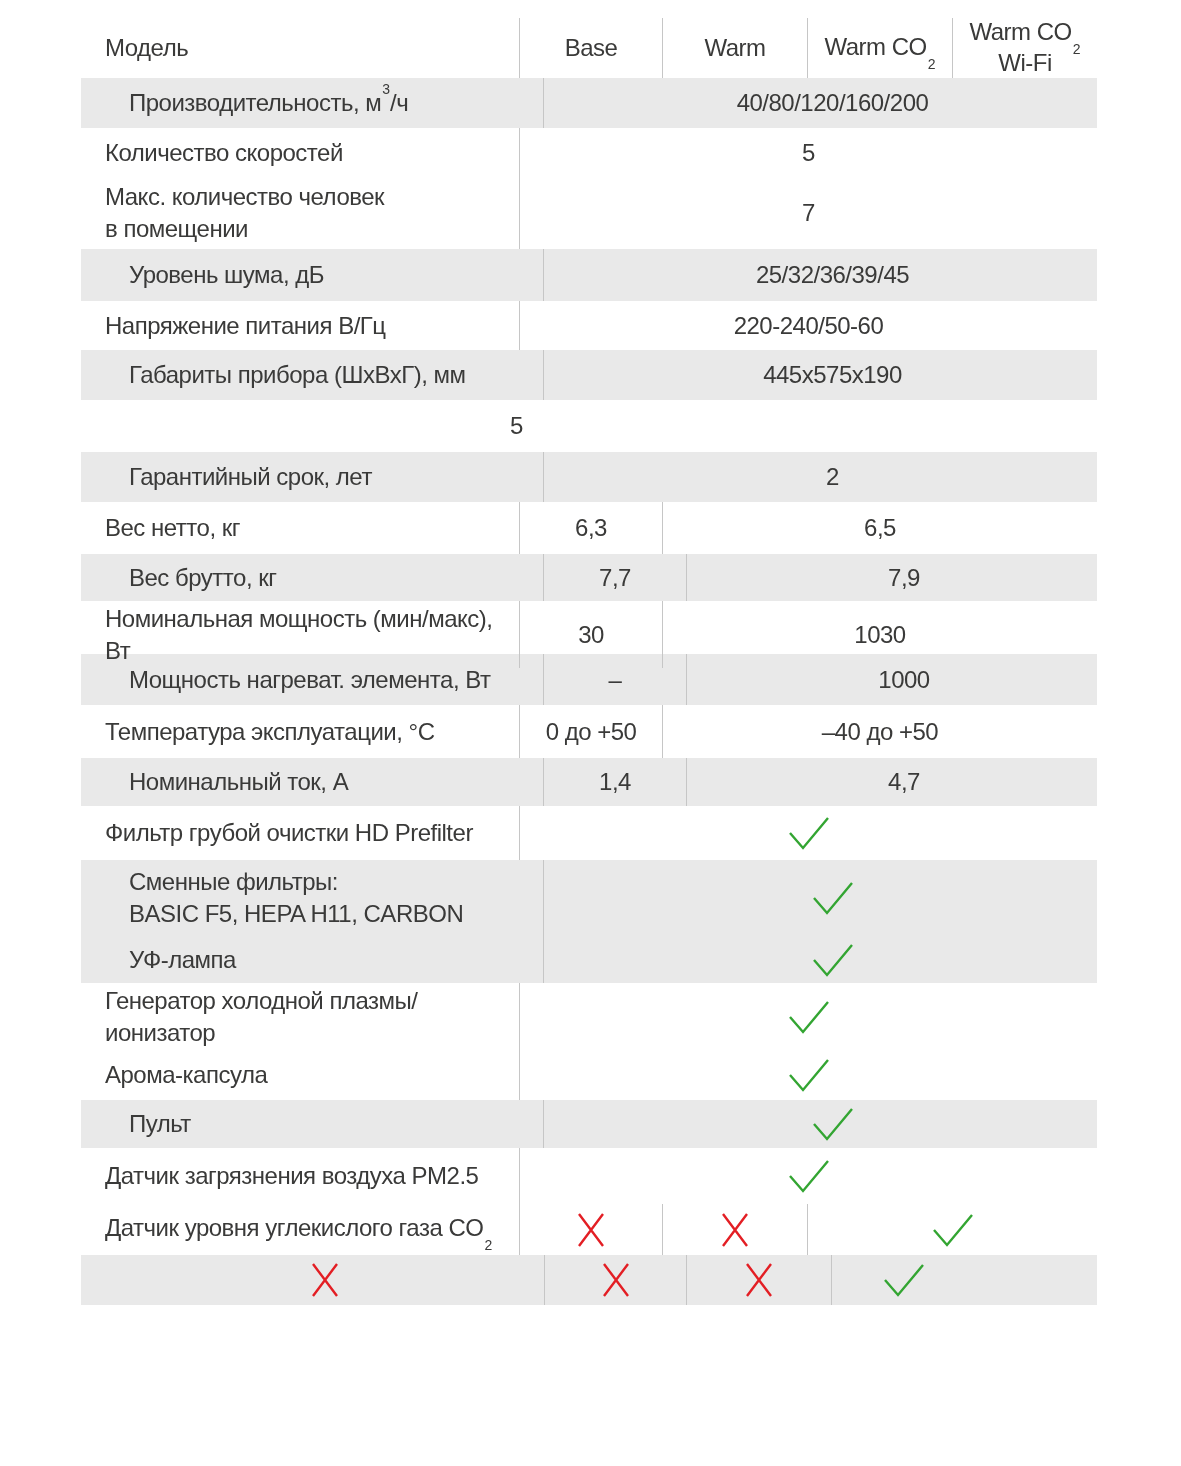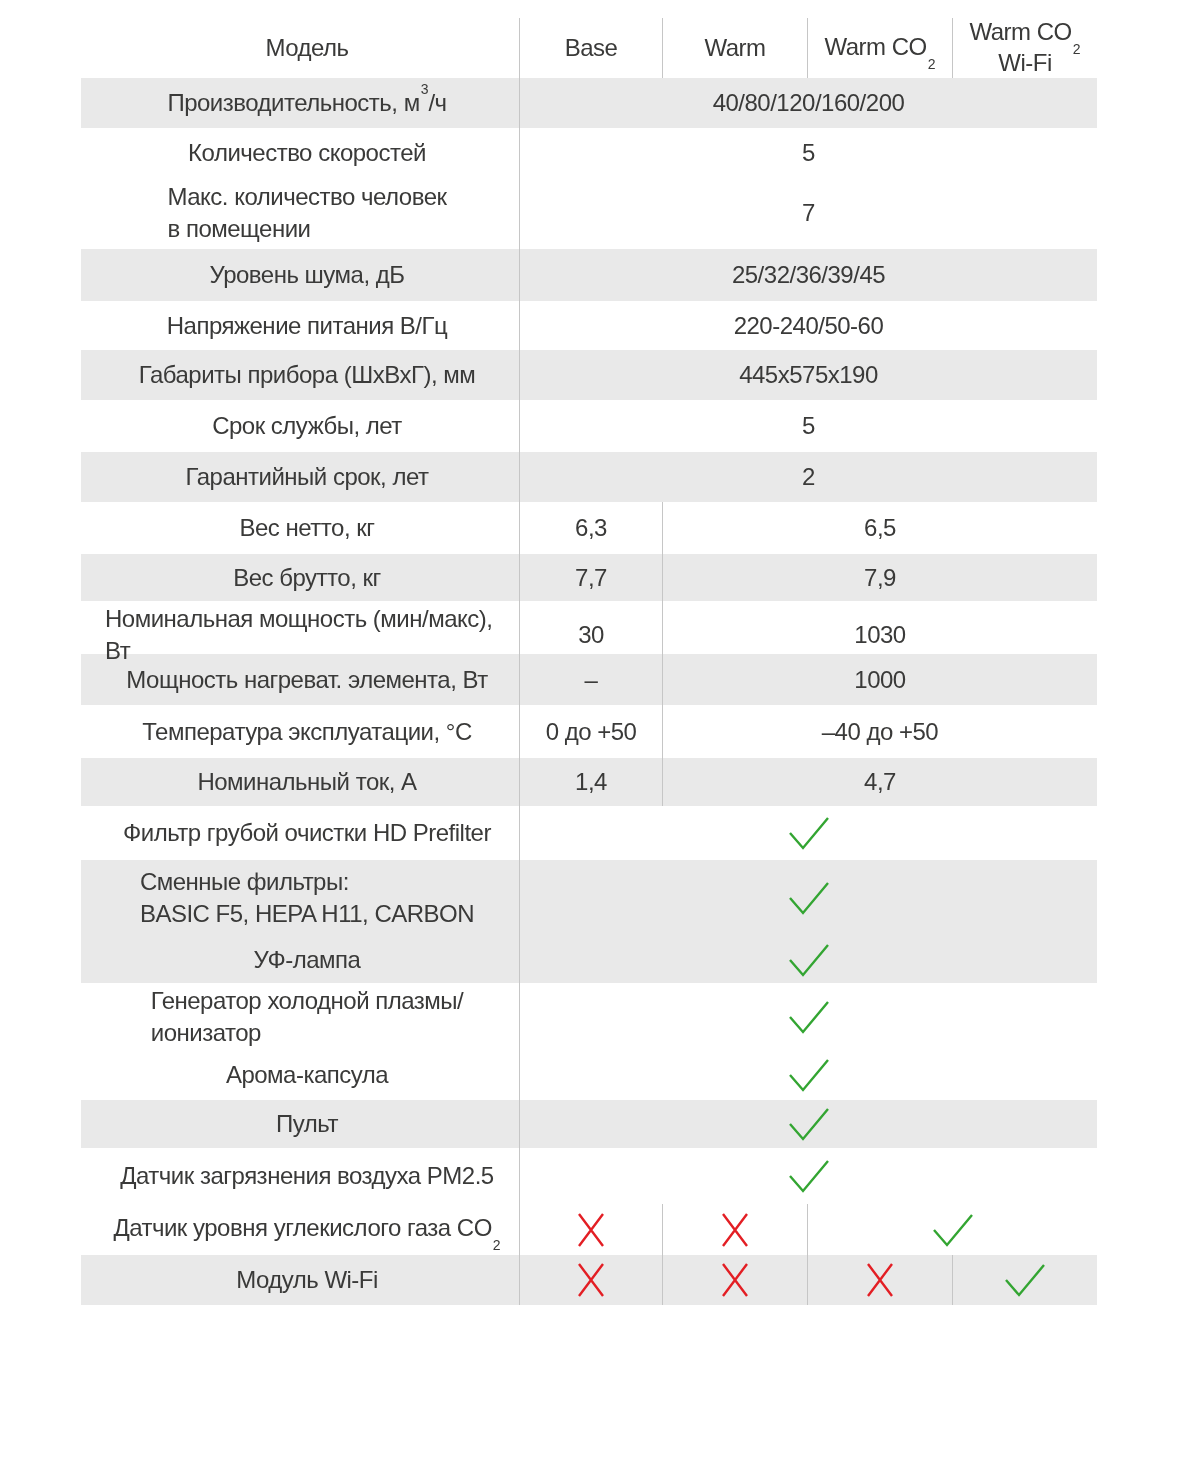--- a/index.html
+++ b/index.html
@@ -11,32 +11,32 @@
     color:#3a3a39;
     overflow:hidden;
   }
   .spec-table{
     position:absolute;left:81px;top:18px;width:1016px;
   }
   .row{
     display:grid;
     grid-template-columns:439px 142px 145px 145px 145px;
   }
-  .gray{background:#e9e9e9;}
+  .gray{background:#e9e9e9;padding-left:24px;}
   .cell{
     box-sizing:border-box;
     display:flex;align-items:center;
     font-size:24px;
     letter-spacing:-0.5px;
     line-height:1.32;
   }
   .label{
     padding:2px 10px 2px 24px;
     border-right:1px solid #c6c6c6;
-    justify-content:center;
+    justify-content:flex-start;
     text-align:left;
   }
   .val{justify-content:center;text-align:center;}
   .bl{border-left:1px solid #c6c6c6;}
   .s2{grid-column:span 2;}
   .s3{grid-column:span 3;}
   .s4{grid-column:span 4;text-align:center;}
   .lline{display:block;}
   .sup{font-size:14px;position:relative;top:-8px;margin-left:1px;letter-spacing:0;}
   .sub{font-size:14px;position:relative;top:8px;margin-left:1px;letter-spacing:0;}
@@ -123,23 +123,20 @@
     <div class="row gray" style="height:50px">
       <div class="cell label">
           <span>Габариты прибора (ШхВхГ), мм</span>
         </div>
       <div class="cell val s4">
           <span>445x575x190</span>
         </div>
     </div>
 
     <div class="row" style="height:52px">
-      <div class="cell label">
-          <span>Срок службы, лет</span>
-        </div>
       <div class="cell val s4">
           <span>5</span>
         </div>
     </div>
 
     <div class="row gray" style="height:50px">
       <div class="cell label">
           <span>Гарантийный срок, лет</span>
         </div>
       <div class="cell val s4">
@@ -318,23 +315,20 @@
           </svg>
         </div>
       <div class="cell val s2 bl">
           <svg class="icon-check" width="44" height="36" viewBox="0 0 44 36">
             <path d="M3 18 L16 33 L41 3" fill="none" stroke="#33a532" stroke-width="2.4"></path>
           </svg>
         </div>
     </div>
 
     <div class="row gray" style="height:50px">
-      <div class="cell label">
-          <span>Модуль Wi-Fi</span>
-        </div>
       <div class="cell val">
           <svg class="icon-cross" width="30" height="38" viewBox="0 0 30 38">
             <path d="M3 3 L27 35 M27 3 L3 35" fill="none" stroke="#e31e24" stroke-width="2.4"></path>
           </svg>
         </div>
       <div class="cell val bl">
           <svg class="icon-cross" width="30" height="38" viewBox="0 0 30 38">
             <path d="M3 3 L27 35 M27 3 L3 35" fill="none" stroke="#e31e24" stroke-width="2.4"></path>
           </svg>
         </div>

